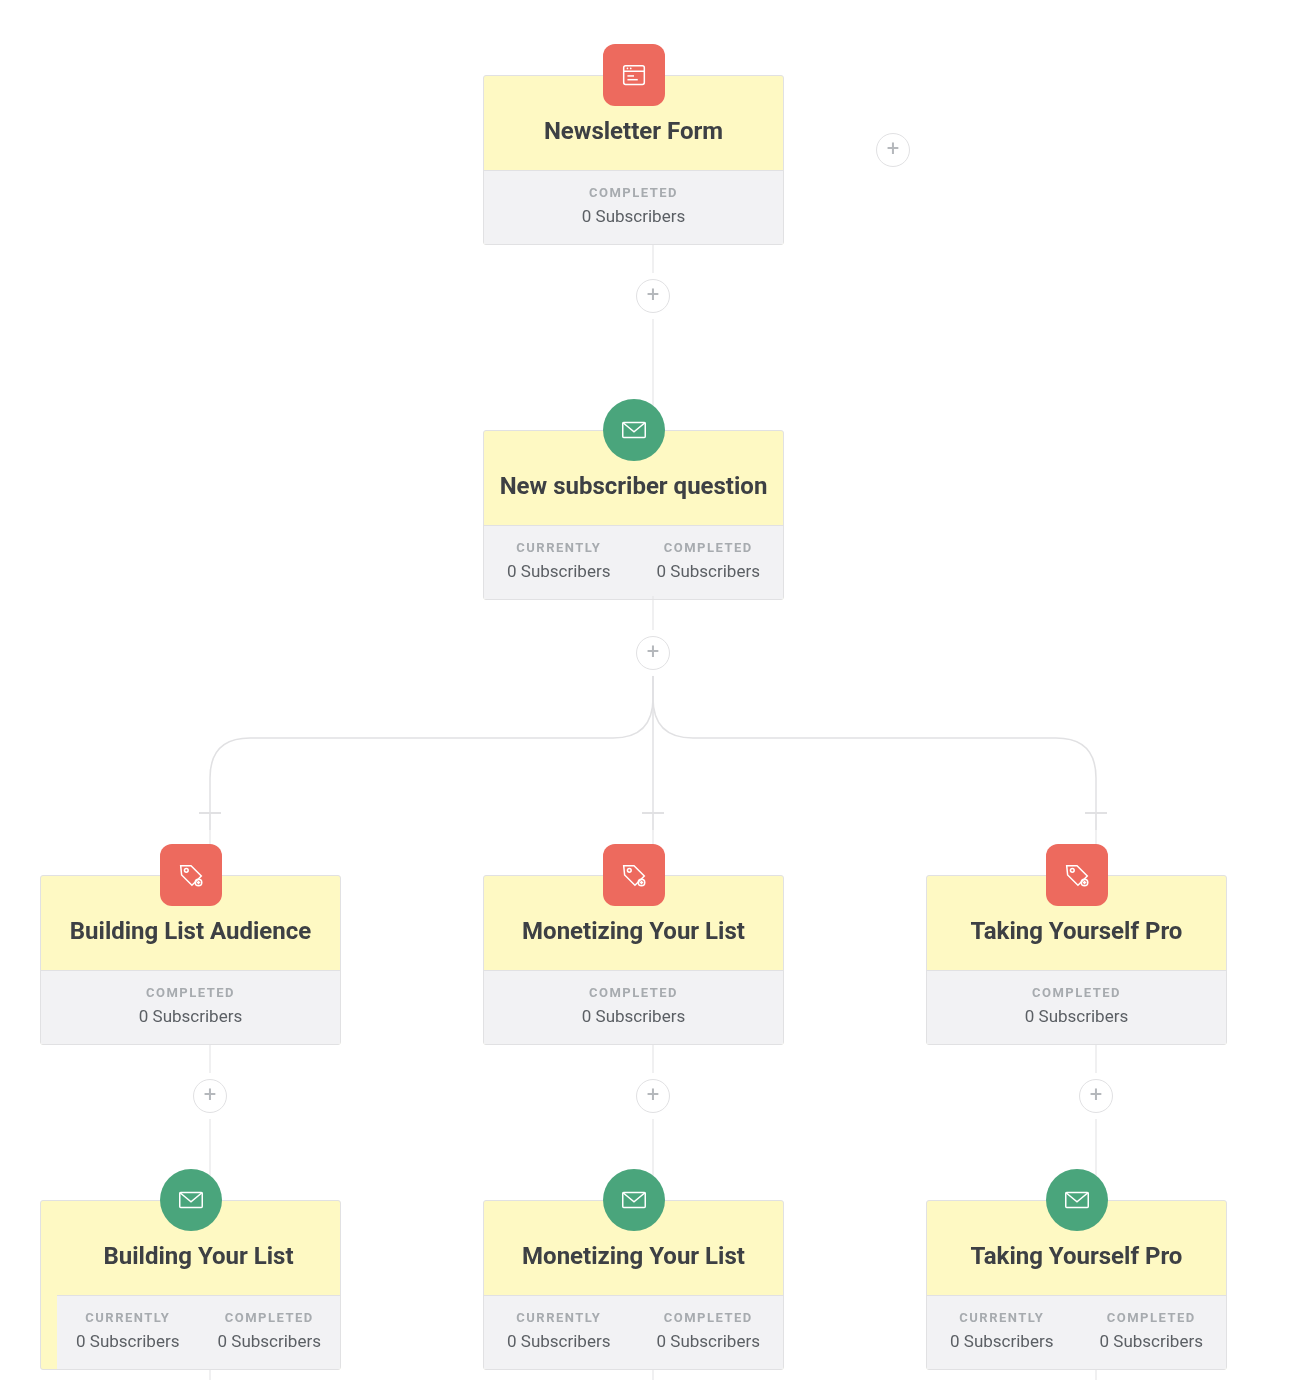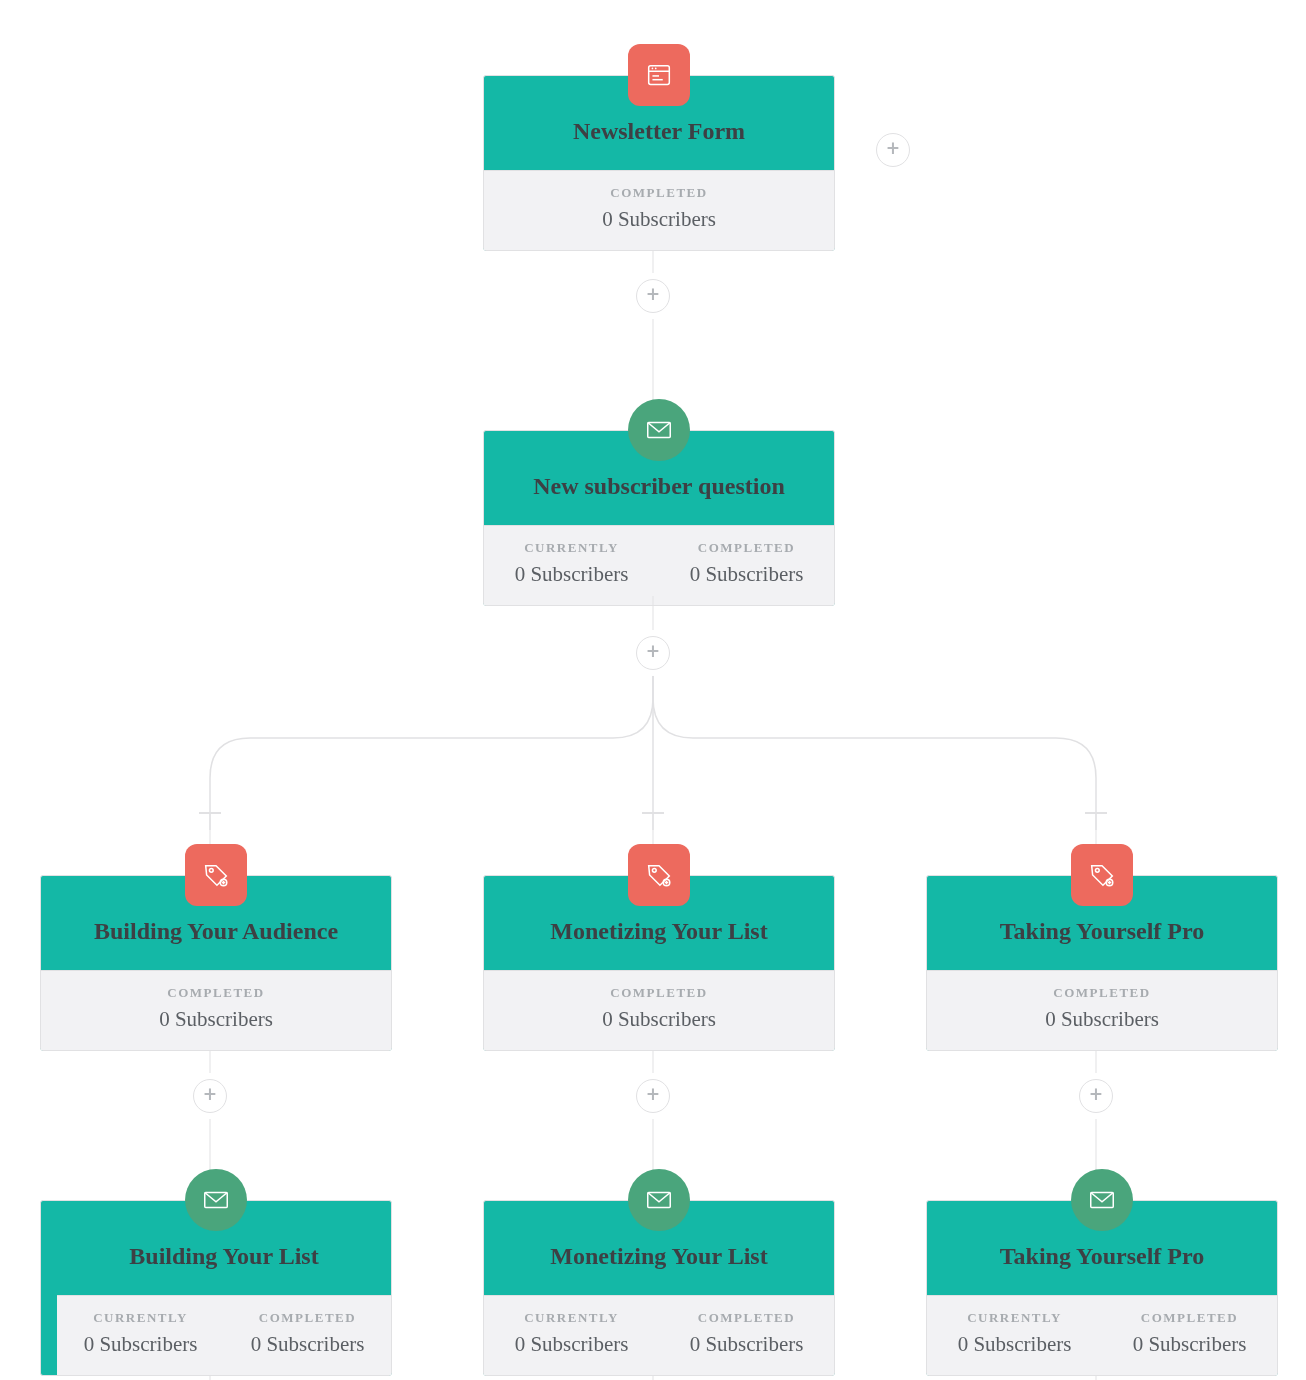--- a/index.html
+++ b/index.html
@@ -31,25 +31,24 @@
     position: absolute;
     width: 0;
     border-left: 1.5px solid var(--border);
     left: 50%;
     transform: translateX(-50%);
   }
 
   
   .node {
     position: absolute;
-    width: 352px;
+    width: 301px;
     border: 1px solid var(--border);
     border-radius: 3px;
-    background: #14b8a6;
-    font-family: Liberation Serif, serif;
+    background: #fef9c3;
   }
   .node-title {
     text-align: center;
     font-size: 24px;
     font-weight: 700;
     color: var(--text-dark);
     padding: 42px 14px 24px 14px;
     line-height: 1.15;
   }
   .node-stats {
@@ -64,21 +63,21 @@
     padding: 14px 6px 18px 6px;
   }
   .stat .label {
     font-size: 13px;
     font-weight: 700;
     letter-spacing: 1.5px;
     color: #a7abaf;
     margin-bottom: 6px;
   }
   .stat .value {
-    font-size: 21px;
+    font-size: 17px;
     color: var(--text-body);
   }
 
   
   .big-icon {
     position: absolute;
     width: 62px;
     height: 62px;
     border-radius: 12px;
     display: flex;
@@ -235,21 +234,21 @@
     <div class="node" style="left:0; top:0;">
       <div class="big-icon red">
         <svg viewBox="0 0 32 32">
             <path d="M5 6 L16 6 L27 17 L17 27 L6 16 Z"></path>
             <circle cx="11" cy="11" r="2"></circle>
             <circle cx="24" cy="24" r="3.5"></circle>
             <line x1="24" y1="22" x2="24" y2="26"></line>
             <line x1="22" y1="24" x2="26" y2="24"></line>
           </svg>
       </div>
-      <div class="node-title">Building Your Audience</div>
+      <div class="node-title">Building List Audience</div>
       <div class="node-stats">
         <div class="stat">
           <div class="label">COMPLETED</div>
           <div class="value">0 Subscribers</div>
         </div>
       </div>
     </div>
 
     <div class="node" style="left:0; top:325px;padding-left:16px;">
       <div class="big-icon green circle">

